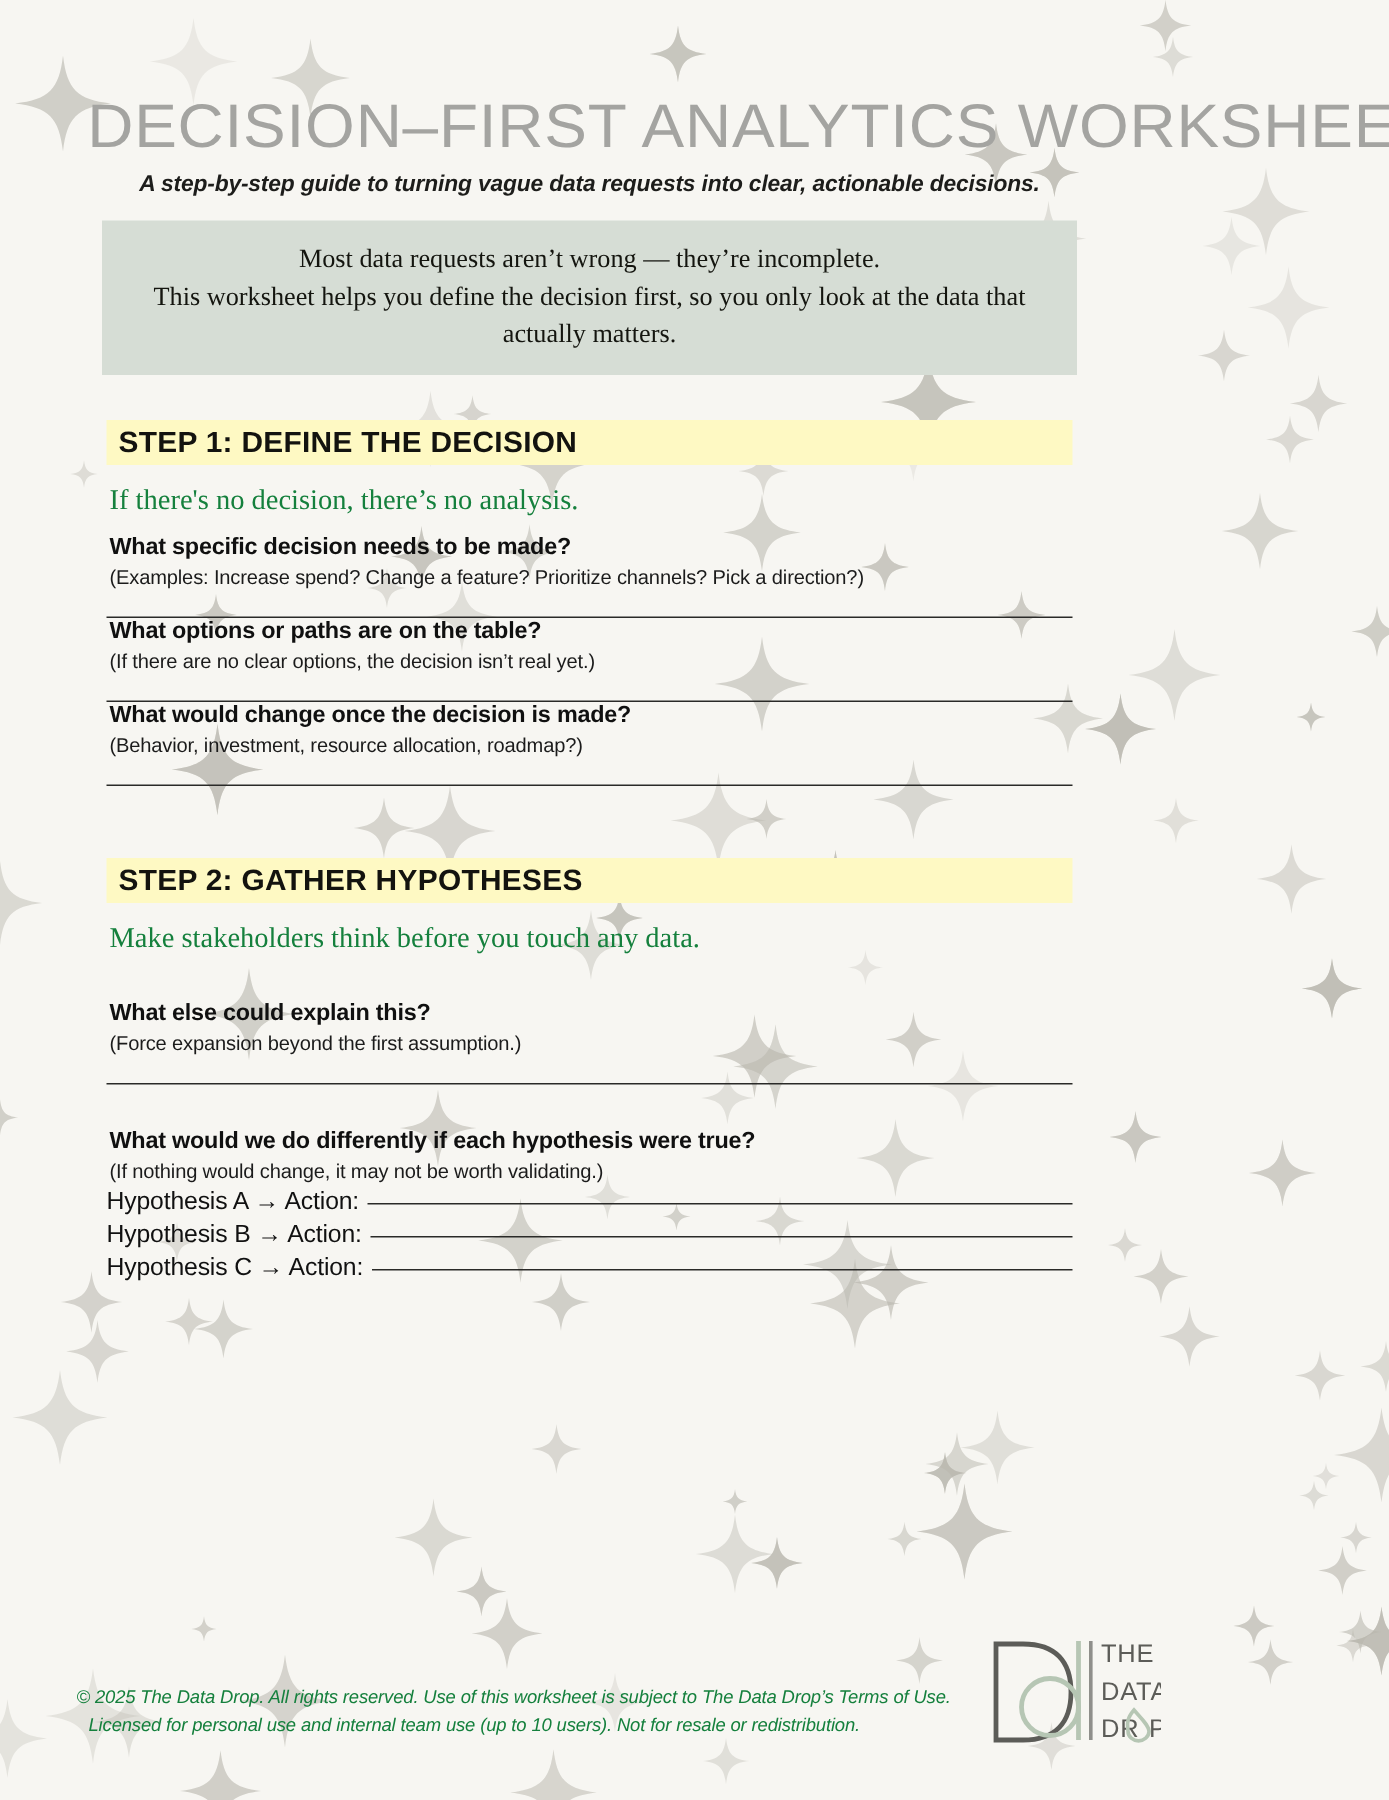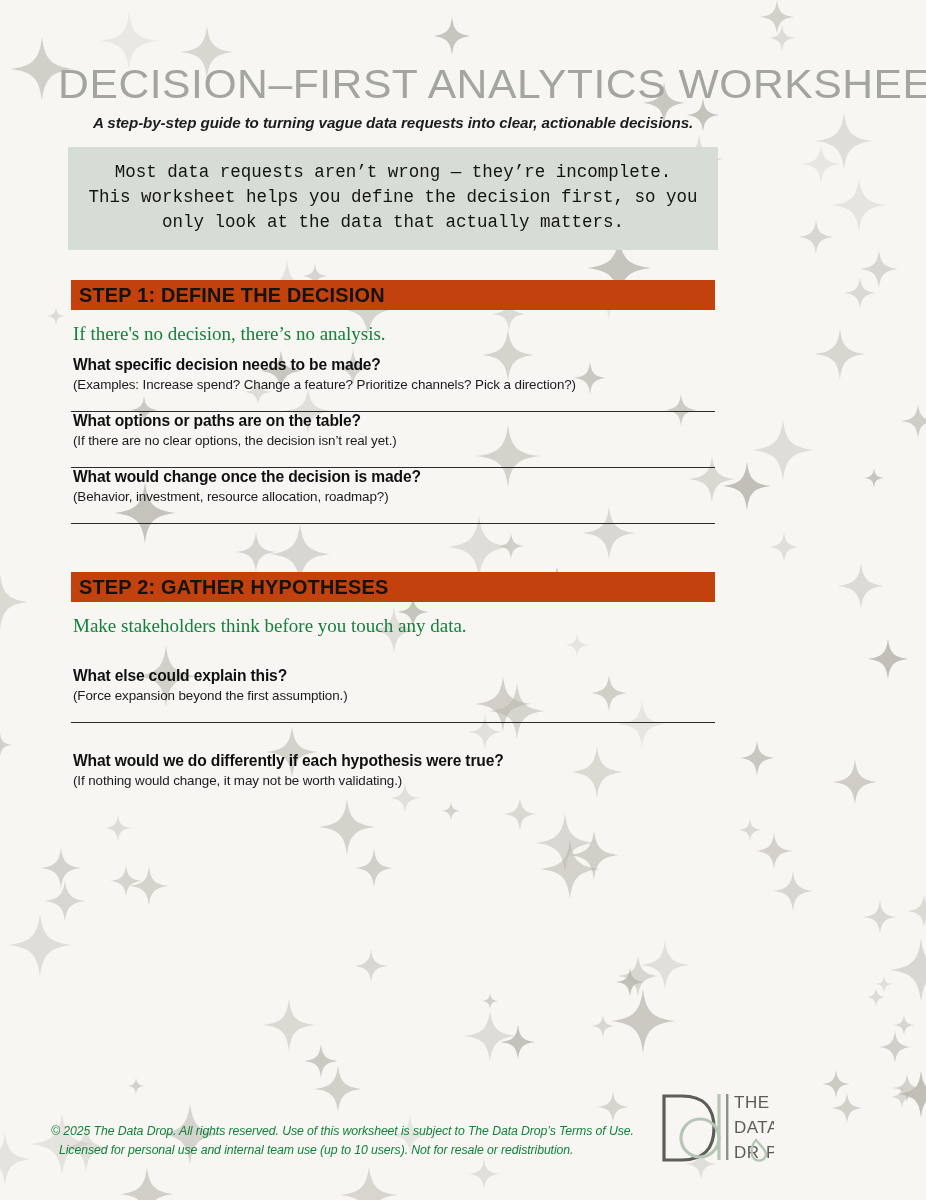--- a/index.html
+++ b/index.html
@@ -61,32 +61,32 @@
     color: #1d1d1b;
     letter-spacing: -0.1px;
   }
 
   
   .callout {
     margin: 16px -3px 0 -3px;
     background: #d6ddd5;
     padding: 13px 20px 15px 20px;
     text-align: center;
-    font-family: Liberation Mono, monospace;
+    font-family: Liberation Serif, serif;
     color: #14150f;
   }
   .callout-line {
     font-size: 17.5px;
     line-height: 25px;
   }
 
   
   .step-bar {
     margin: 30px 0 0 0;
-    background: #c2410c;
+    background: #fef9c3;
     height: 30px;
     display: flex;
     align-items: center;
     padding-left: 8px;
   }
   .step-bar-label {
     font-family: "Liberation Sans Narrow", "Liberation Sans", sans-serif;
     font-size: 19.5px;
     font-weight: bold;
     color: #13130f;
@@ -670,20 +670,34 @@
 
     <div class="q-block" style="margin-top:30px">
       <div class="q-title">What else could explain this?</div>
       <div class="q-hint">(Force expansion beyond the first assumption.)</div>
       <div class="answer-line"></div>
     </div>
 
     <div class="q-block" style="margin-top:29px">
       <div class="q-title">What would we do differently if each hypothesis were true?</div>
       <div class="q-hint">(If nothing would change, it may not be worth validating.)</div>
+      <div class="hyp-list">
+        <div class="hyp-row">
+          <span class="hyp-label">Hypothesis A → Action:</span>
+          <span class="hyp-fill"></span>
+        </div>
+        <div class="hyp-row">
+          <span class="hyp-label">Hypothesis B → Action:</span>
+          <span class="hyp-fill"></span>
+        </div>
+        <div class="hyp-row">
+          <span class="hyp-label">Hypothesis C → Action:</span>
+          <span class="hyp-fill"></span>
+        </div>
+      </div>
     </div>
   </section>
 
   <div class="footer">
     <div class="footer-text">
       <span>© 2025 The Data Drop. All rights reserved. Use of this worksheet is subject to The Data Drop’s Terms of Use.</span>
       <span class="l2">Licensed for personal use and internal team use (up to 10 users). Not for resale or redistribution.</span>
     </div>
   </div>
 

